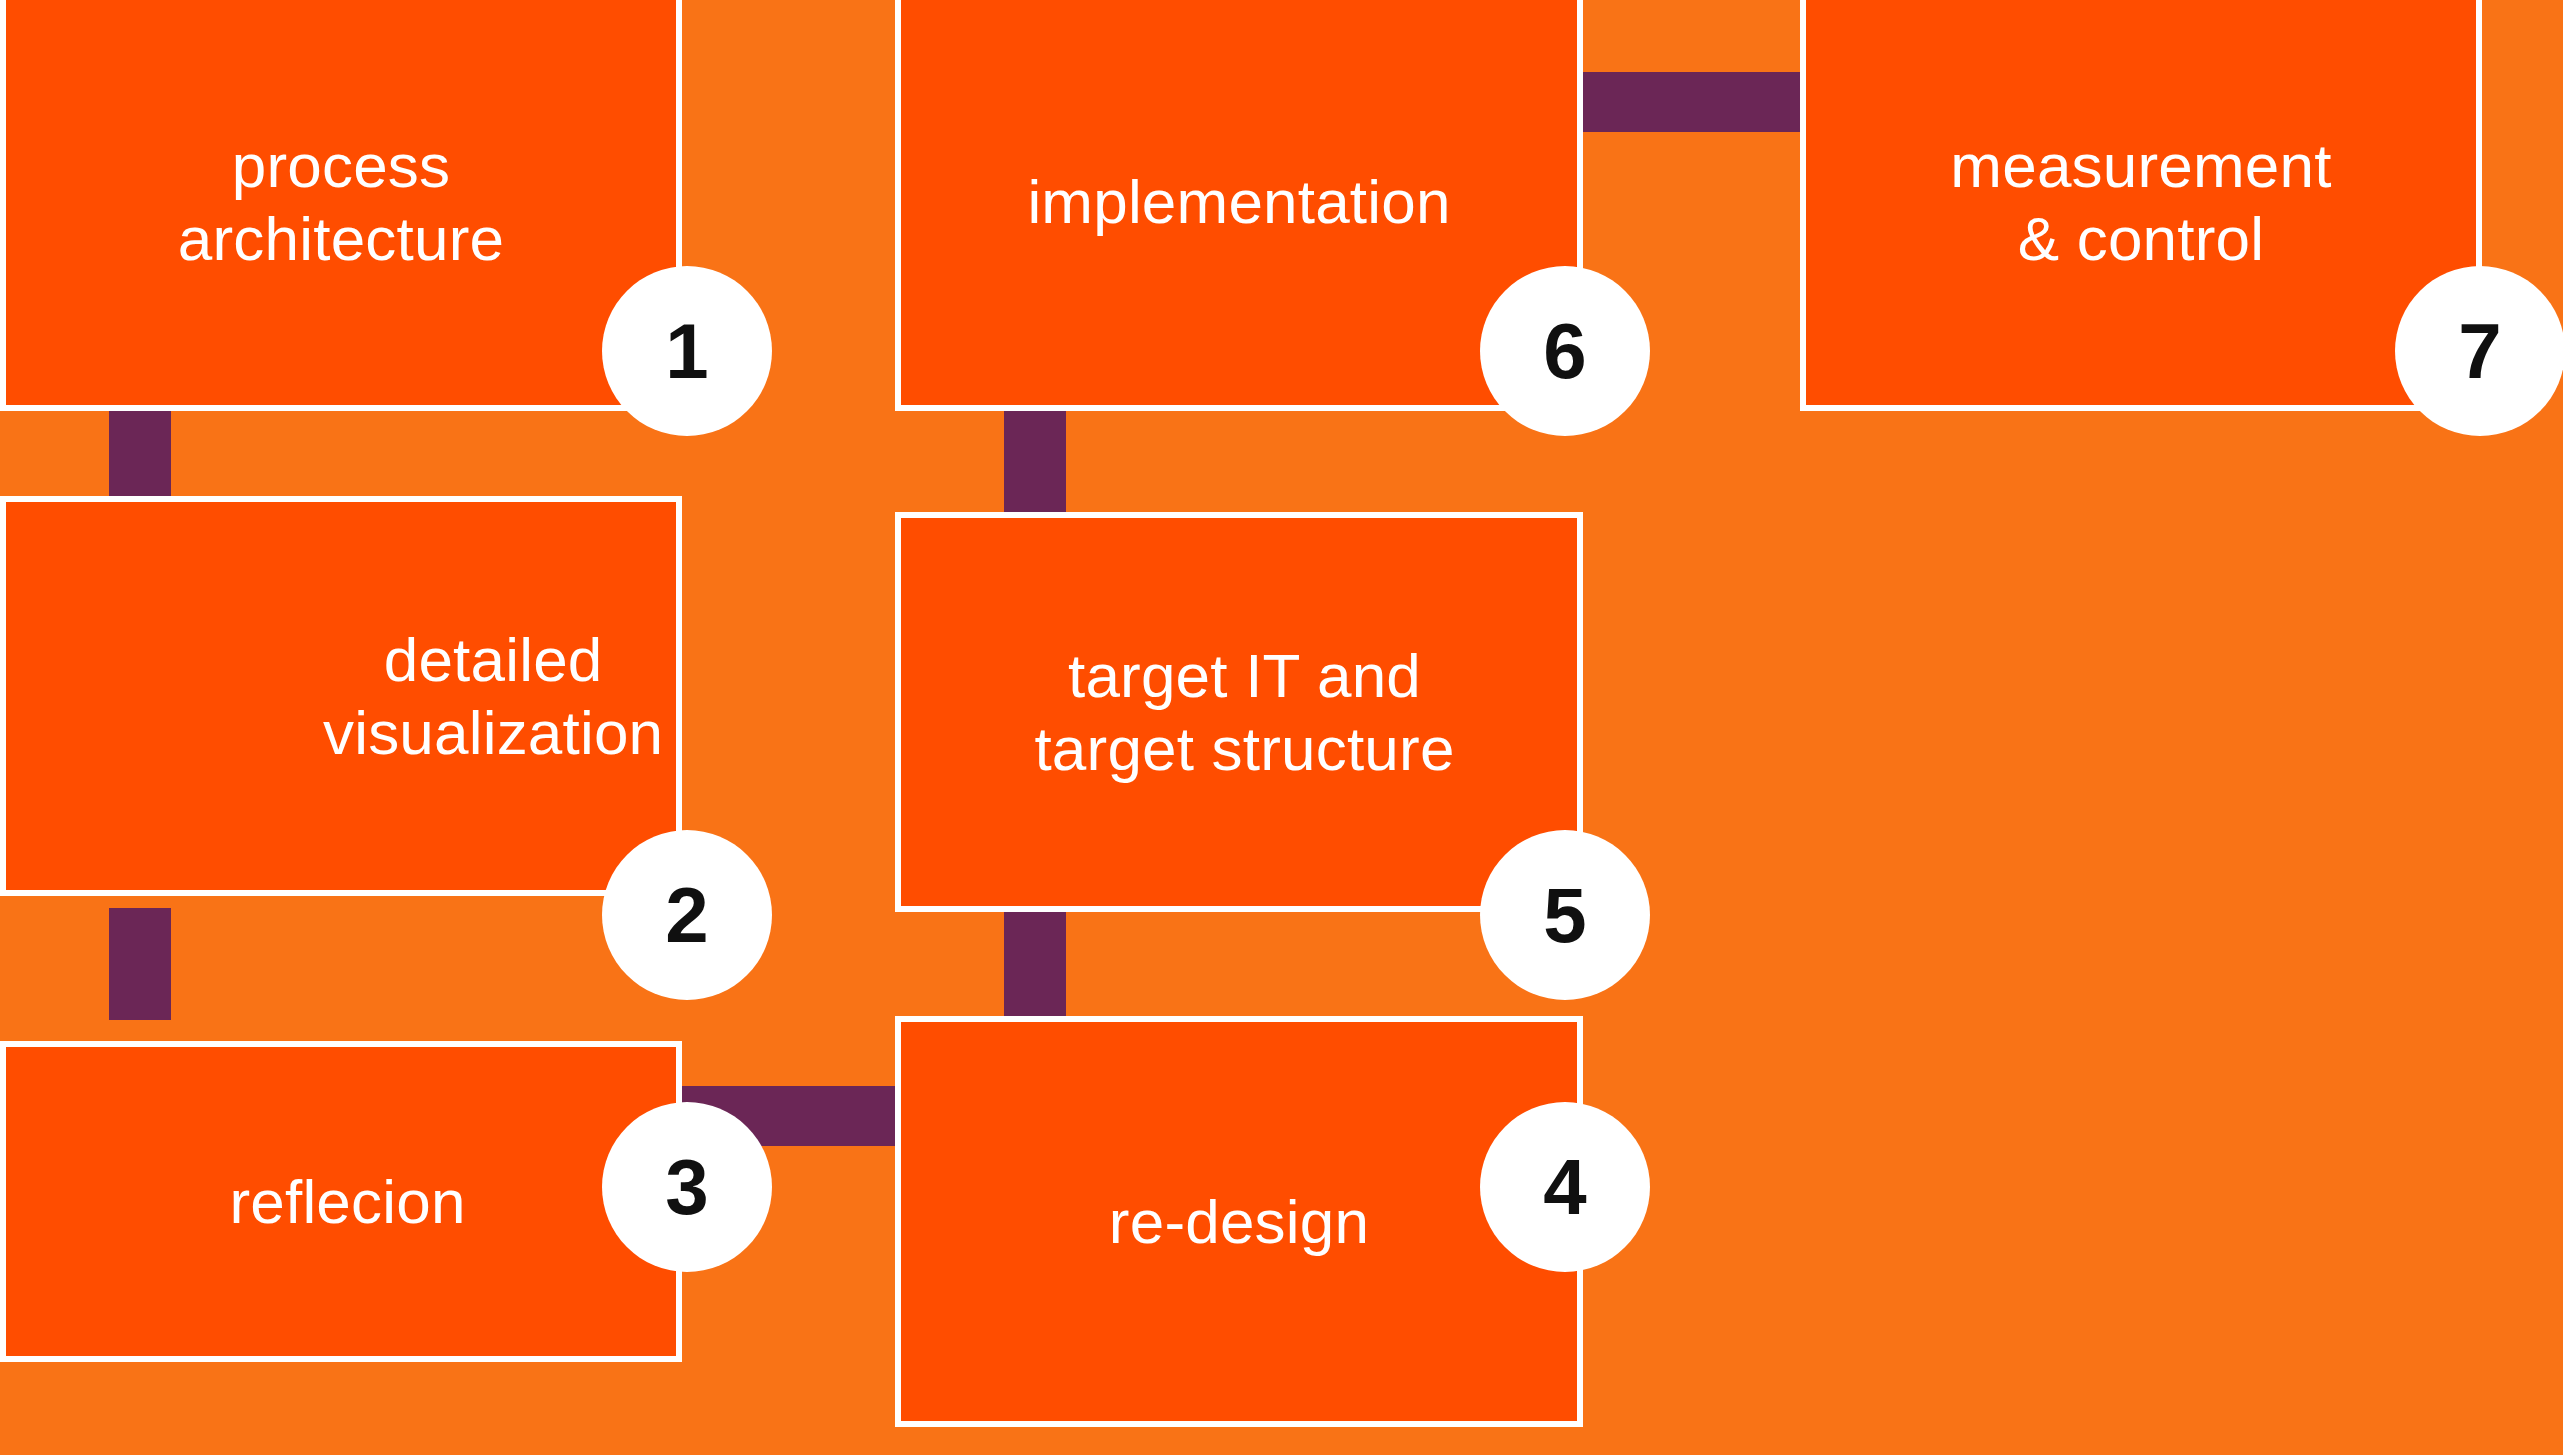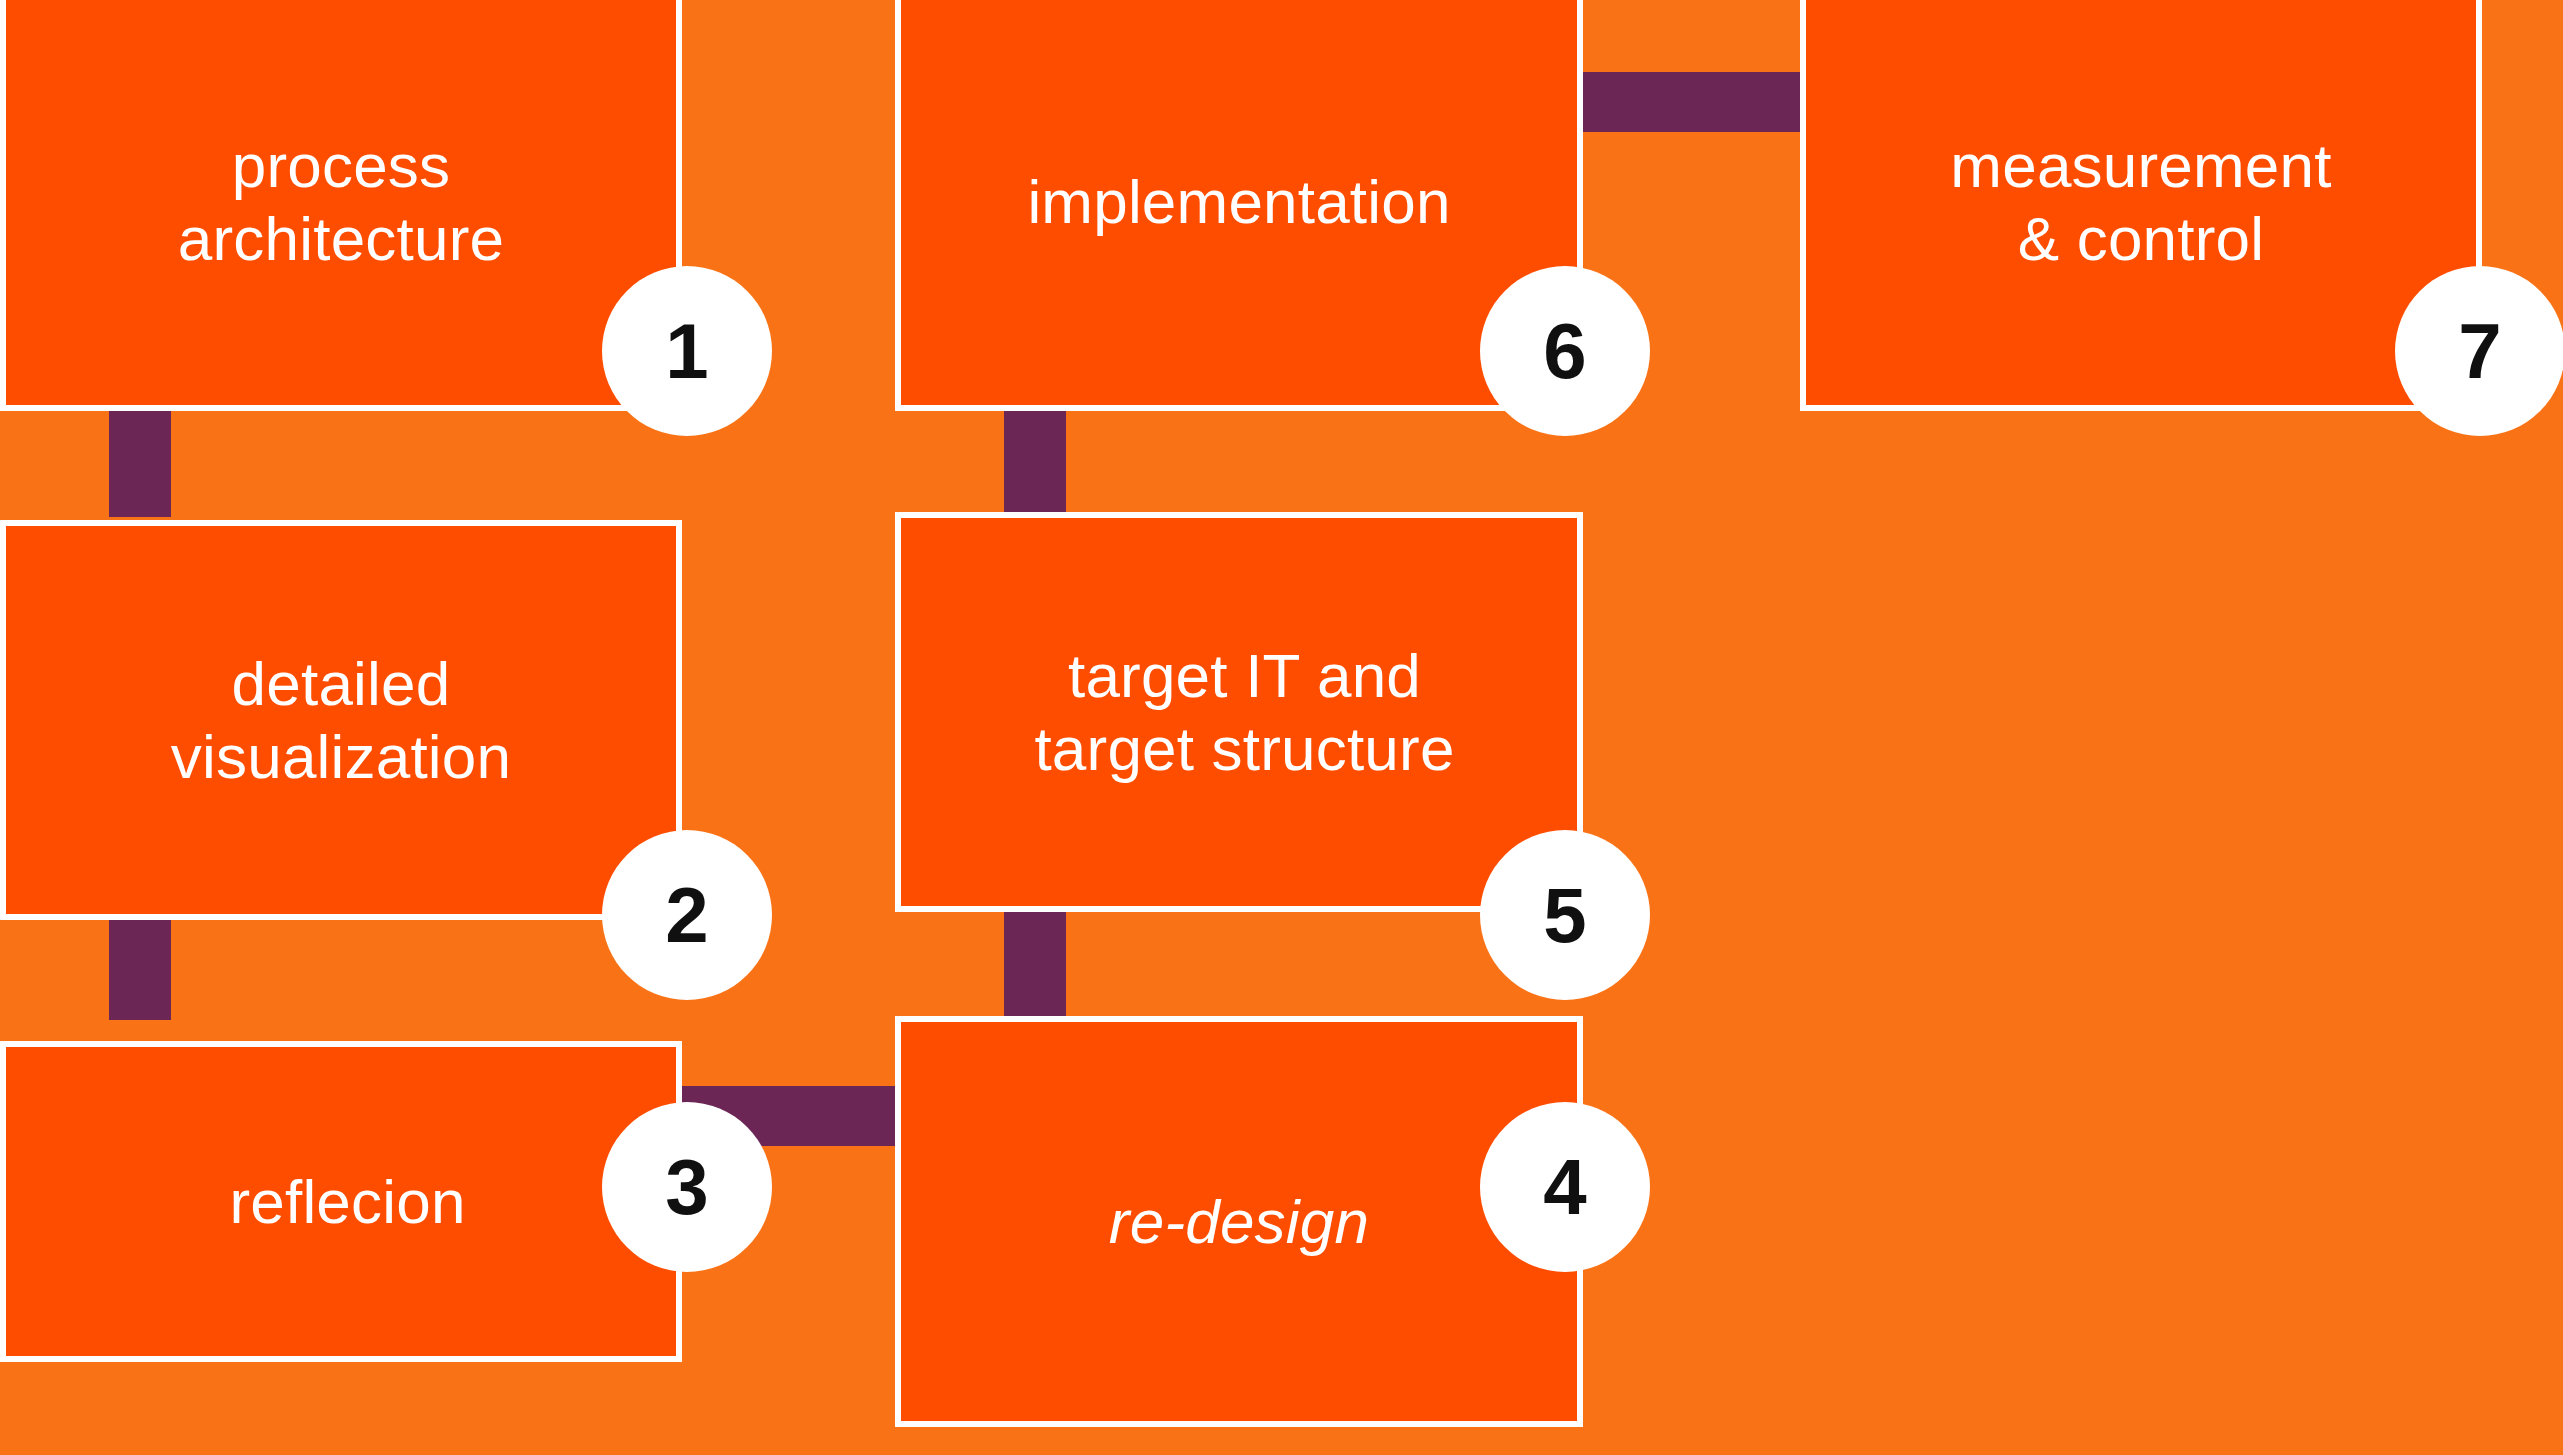--- a/index.html
+++ b/index.html
@@ -102,21 +102,21 @@
   </div>
 
   <div class="box" style="left:1800px; top:-7.2px; width:682px; height:418px;">
     <span class="box-label">measurement
 &amp; control</span>
   </div>
   <div class="badge" style="left:2395px; top:266px;">
     <span class="badge-num">7</span>
   </div>
 
-  <div class="box" style="left:0px; top:520px; width:682px; height:400px;">
+  <div class="box" style="left:0px; top:496px; width:682px; height:400px;justify-content:flex-end;">
     <span class="box-label">detailed
 visualization</span>
   </div>
 
   <div class="badge" style="left:602px; top:830px;">
     <span class="badge-num">2</span>
   </div>
 
   <div class="box" style="left:895px; top:512px; width:688px; height:400px;padding-left:11px;">
     <span class="box-label">target IT and
@@ -127,21 +127,21 @@
   </div>
 
   <div class="box" style="left:0px; top:1041px; width:682px; height:321px;padding-left:13px;">
     <span class="box-label">reflecion</span>
   </div>
 
   <div class="badge" style="left:602px; top:1102px;">
     <span class="badge-num">3</span>
   </div>
 
-  <div class="box" style="left:895px; top:1016px; width:688px; height:411px;font-style:italic;">
+  <div class="box" style="left:895px; top:1016px; width:688px; height:411px;">
     <span class="box-label">re-design</span>
   </div>
   <div class="badge" style="left:1480px; top:1102px;">
     <span class="badge-num">4</span>
   </div>
 
 </div>
 
 
 </body></html>

